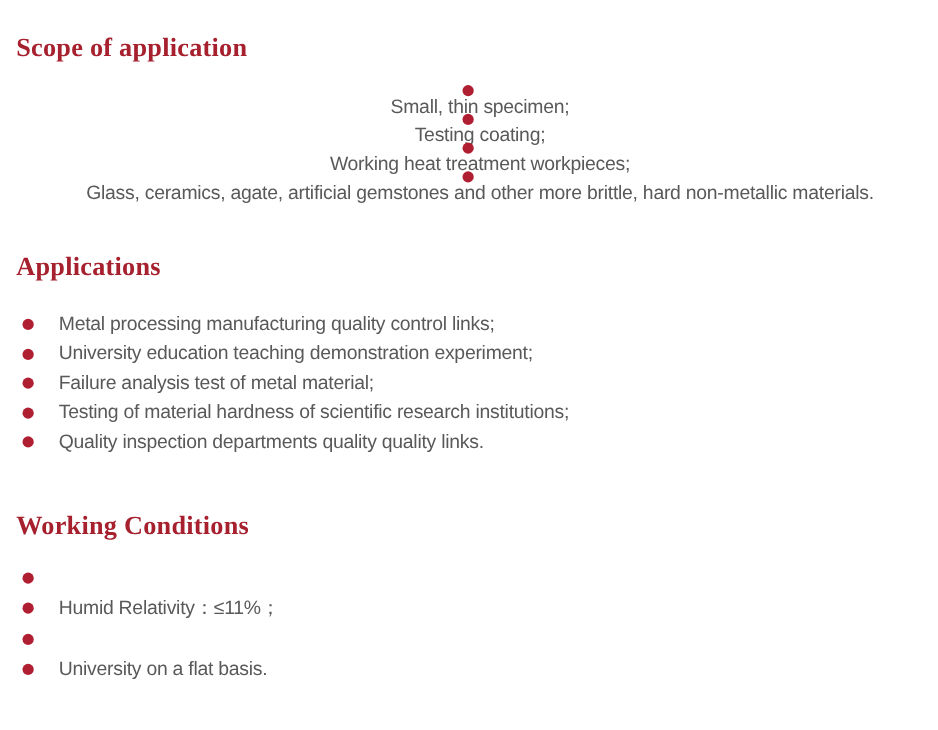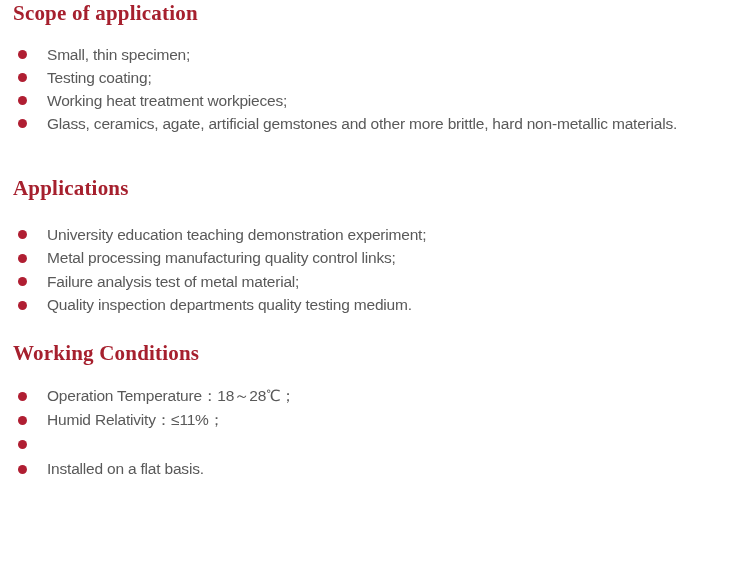--- a/index.html
+++ b/index.html
@@ -8,47 +8,48 @@
     --text: #595959;
     --bg: #ffffff;
   }
   * { margin: 0; padding: 0; box-sizing: border-box; }
   html, body { background: #ffffff; }
   .page {
     position: relative;
     width: 750px;
     height: 584px;
     background: var(--bg);
+    padding-top: 25px;
     overflow: hidden;
     font-family: "Liberation Sans", sans-serif;
   }
   .section-title {
     font-family: "Liberation Serif", "DejaVu Serif", serif;
     font-weight: bold;
     font-size: 21px;
     line-height: 27px;
     color: var(--accent);
     margin-left: 13px;
     letter-spacing: 0.2px;
   }
   .title-scope    { margin-top: 0; }
   .title-apps     { margin-top: 40px; }
-  .title-working  { margin-top: 23px; }
+  .title-working  { margin-top: 41px; }
   ul.bullet-list {
     list-style: none;
   }
   .list-scope   { margin-top: 16px; }
   .list-apps    { margin-top: 21px; }
   .list-working { margin-top: 17px; }
   ul.bullet-list li {
     display: flex;
     align-items: center;
     padding-left: 18px;
   }
-  .list-scope li   { height: 23px; }
+  .list-scope li   { height: 23px; flex-direction: column; }
   .list-apps li    { height: 23.5px; }
   .list-working li { height: 24.3px; }
   .bullet {
     flex: none;
     width: 9px;
     height: 9px;
     border-radius: 50%;
     background: var(--bullet);
     margin-right: 20px;
   }
@@ -81,48 +82,51 @@
     <li>
       <span class="bullet"></span>
       <span class="item-text">Glass, ceramics, agate, artificial gemstones and other more brittle, hard non-metallic materials.</span>
     </li>
   </ul>
 
   <h2 class="section-title title-apps">Applications</h2>
   <ul class="bullet-list list-apps">
     <li>
       <span class="bullet"></span>
-      <span class="item-text">University education teaching demonstration experiment;</span>
+      <span class="item-text">Metal processing manufacturing quality control links;</span>
     </li>
     <li>
       <span class="bullet"></span>
-      <span class="item-text">Metal processing manufacturing quality control links;</span>
+      <span class="item-text">University education teaching demonstration experiment;</span>
     </li>
     <li>
       <span class="bullet"></span>
       <span class="item-text">Failure analysis test of metal material;</span>
     </li>
     <li>
       <span class="bullet"></span>
-      <span class="item-text">Quality inspection departments quality testing medium.</span>
+      <span class="item-text">Testing of material hardness of scientific research institutions;</span>
+    </li>
+    <li>
+      <span class="bullet"></span>
+      <span class="item-text">Quality inspection departments quality quality links.</span>
     </li>
   </ul>
 
   <h2 class="section-title title-working">Working Conditions</h2>
   <ul class="bullet-list list-working">
     <li>
       <span class="bullet"></span>
-      <span class="item-text">Operation Temperature：18～28℃；</span>
     </li>
     <li>
       <span class="bullet"></span>
       <span class="item-text">Humid Relativity：≤11%；</span>
     </li>
     <li>
       <span class="bullet"></span>
     </li>
     <li>
       <span class="bullet"></span>
-      <span class="item-text">Installed on a flat basis.</span>
+      <span class="item-text">University on a flat basis.</span>
     </li>
   </ul>
 
 </div>
 
 </body></html>

